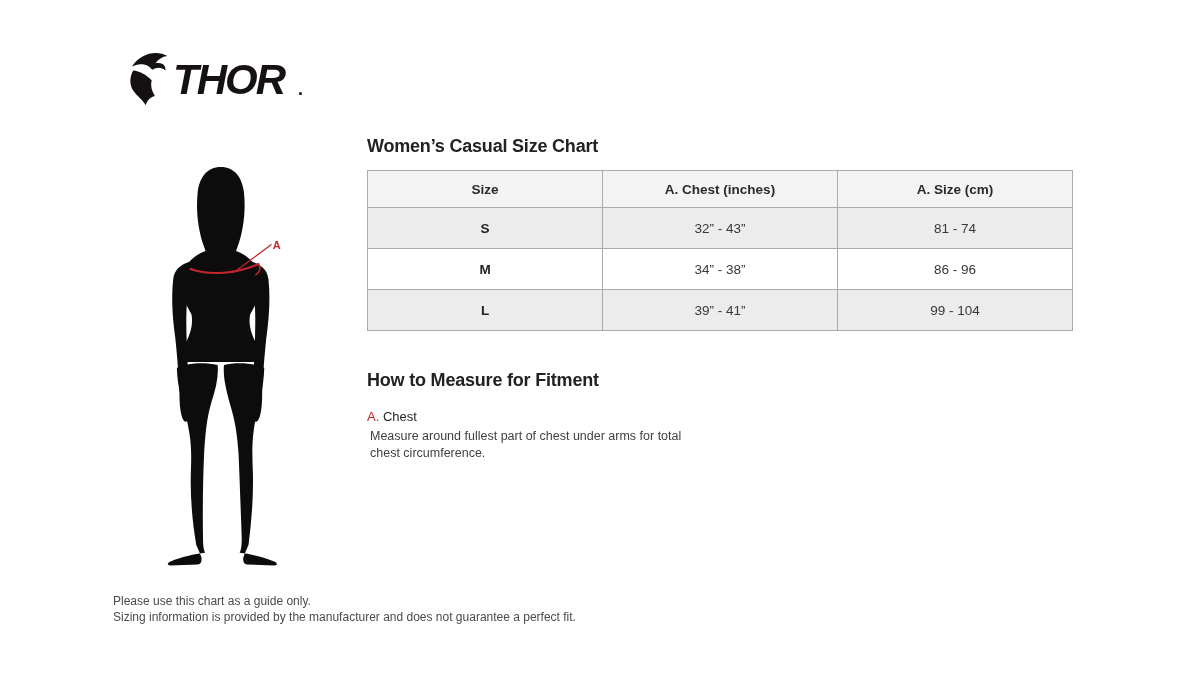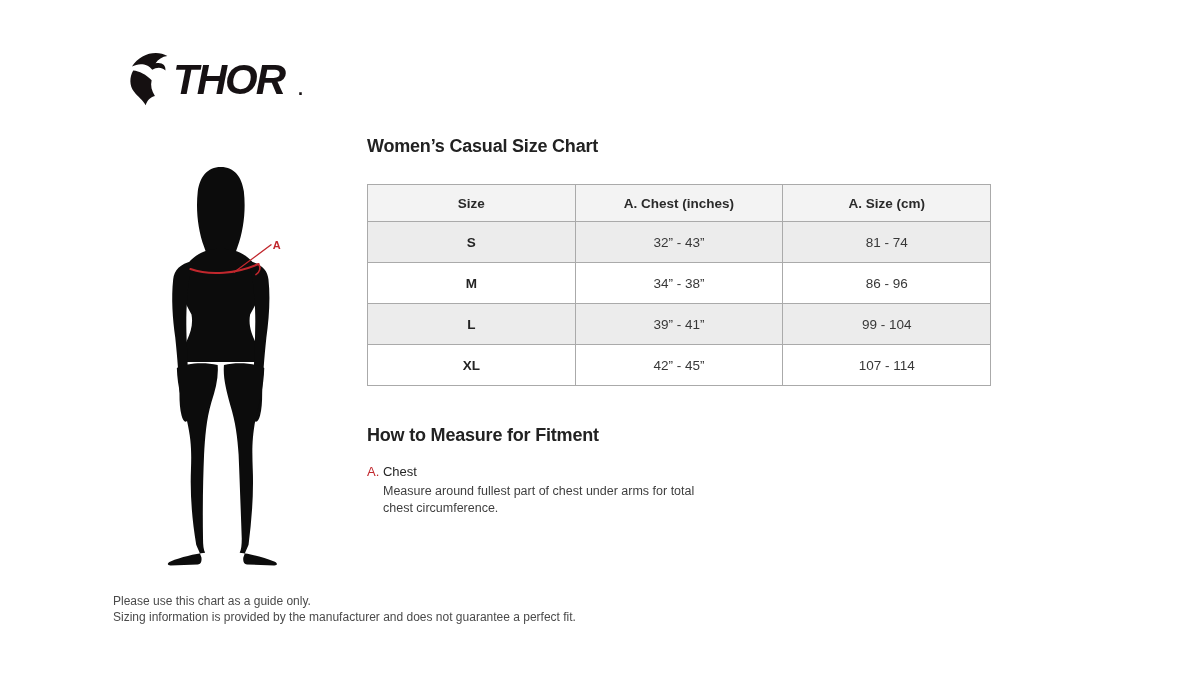--- a/index.html
+++ b/index.html
@@ -18,42 +18,42 @@
 
   
   .figure { position:absolute; left:158px; top:165px; width:134px; height:404px; }
 
   
   .main { position:absolute; left:367px; top:134px; width:719px; }
   h1.section-title, h2.section-title {
     margin:0; font-size:18px; line-height:24px; font-weight:700;
     color:#222222; letter-spacing:-0.2px;
   }
-  h1.section-title { margin-bottom:26px; }
+  h1.section-title { margin-bottom:12px; }
   h2.section-title { margin-top:37px; }
 
   table.size-chart {
-    width:624px; border-collapse:collapse; table-layout:fixed;
+    width:706px; border-collapse:collapse; table-layout:fixed;
   }
   .size-chart th, .size-chart td {
     border:1px solid #aaaaaa; text-align:center; vertical-align:middle;
     font-size:13.5px; padding:0;
   }
   .size-chart thead th {
     height:37px; background:#f3f3f3; font-weight:700; color:#2a2a2a;
   }
   .size-chart tbody td { height:41px; color:#383838; background:#ffffff; }
   .size-chart tbody tr.alt td { background:#ececec; }
   .size-chart td.size-cell { font-weight:700; color:#242424; }
 
   .measure-item { margin-top:17px; }
   .measure-label { font-size:13px; font-weight:400; color:#262626; line-height:16px; }
   .measure-label .letter { color:#c1272d; }
   .measure-desc {
-    margin:3px 16px 0; width:320px; font-size:12.5px; line-height:1.36;
+    margin:3px 3px 0; width:320px; font-size:12.5px; line-height:1.36;
     color:#3f3f3f; font-weight:400;
   }
 
   
   .footer { position:absolute; left:113px; top:594px; font-size:12px; line-height:15.5px; color:#4a4a4a; }
 </style>
 </head>
 <body>
 
 <div class="logo">
@@ -112,25 +112,20 @@
       <tr>
         <td class="size-cell">M</td>
         <td>34” - 38”</td>
         <td>86 - 96</td>
       </tr>
       <tr class="alt">
         <td class="size-cell">L</td>
         <td>39” - 41”</td>
         <td>99 - 104</td>
       </tr>
-      <tr>
-        <td class="size-cell">XL</td>
-        <td>42” - 45”</td>
-        <td>107 - 114</td>
-      </tr>
     </tbody>
   </table>
 
   <h2 class="section-title">How to Measure for Fitment</h2>
 
   <div class="measure-item">
     <div class="measure-label">
       <span class="letter">A.</span>
       <span>Chest</span>
     </div>

